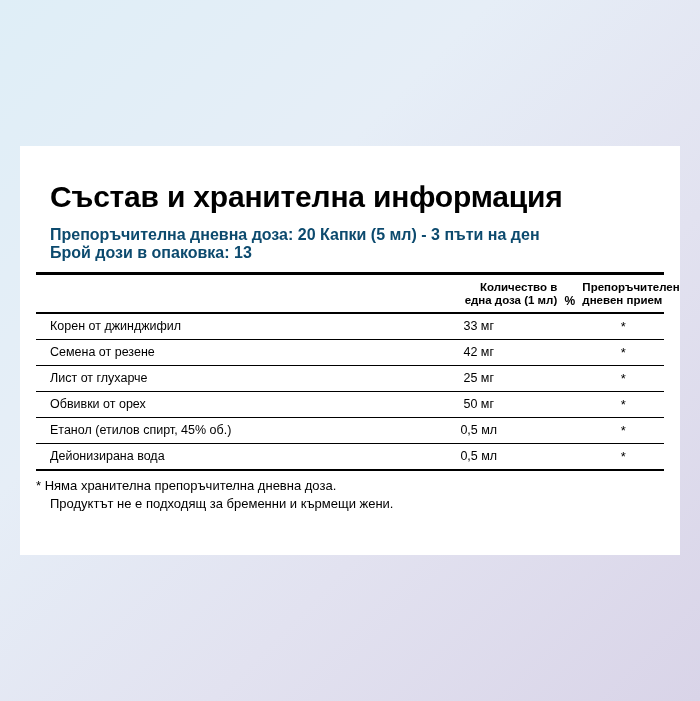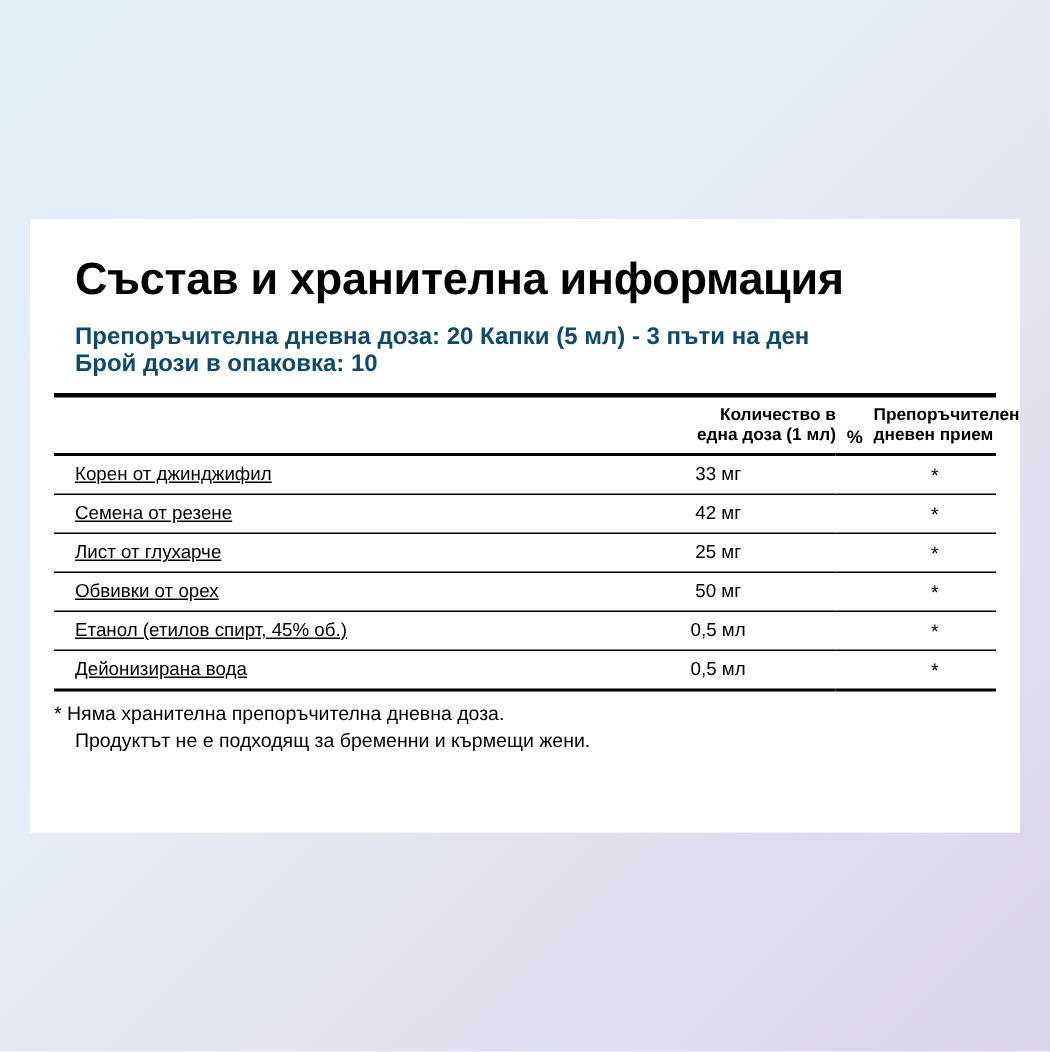--- a/index.html
+++ b/index.html
@@ -26,21 +26,21 @@
     height: 409px;
     background: #ffffff;
     box-sizing: border-box;
     padding: 18px 16px 0 16px;
   }
   .title {
     font-size: 30px;
     font-weight: bold;
     color: #000;
     letter-spacing: -0.2px;
-    margin: 6px 0 12px 14px;
+    margin: 16px 0 12px 14px;
   }
   .dose-lines {
     margin: 0 0 10px 14px;
   }
   .dose-line {
     font-size: 16px;
     font-weight: bold;
     color: #0c4a6e;
     line-height: 18px;
   }
@@ -73,21 +73,21 @@
   th.h-pct  { text-align: center; font-size: 12px; padding-bottom: 4px;}
   th.h-rec  { text-align: left; }
 
   tbody td {
     border-bottom: 1px solid #000;
     padding: 5px 0 5px 0;
     font-size: 12.5px;
     color: #000;
     line-height: 15px;
   }
-  td.t-name { text-align: left; padding-left: 14px; text-decoration: underline; }
+  td.t-name { text-align: left; padding-left: 14px; }
   td.t-amt  { text-align: center; }
   td.t-pct  { text-align: center; }
   td.t-rec  { text-align: center; font-size: 13px; }
 
   tbody tr:last-child td {
     border-bottom: 2px solid #000;
   }
 
   .footnotes {
     margin-top: 6px;
@@ -103,21 +103,21 @@
 </head>
 <body>
 
 <div class="page">
   <div class="panel">
 
     <div class="title">Състав и хранителна информация</div>
 
     <div class="dose-lines">
       <div class="dose-line">Препоръчителна дневна доза: 20 Капки (5 мл) - 3 пъти на ден</div>
-      <div class="dose-line">Брой дози в опаковка: 10</div>
+      <div class="dose-line">Брой дози в опаковка: 13</div>
     </div>
 
     <div class="rule-top"></div>
 
     <table class="facts">
       <colgroup>
         <col class="c-name">
         <col class="c-amt">
         <col class="c-pct">
         <col class="c-rec">

